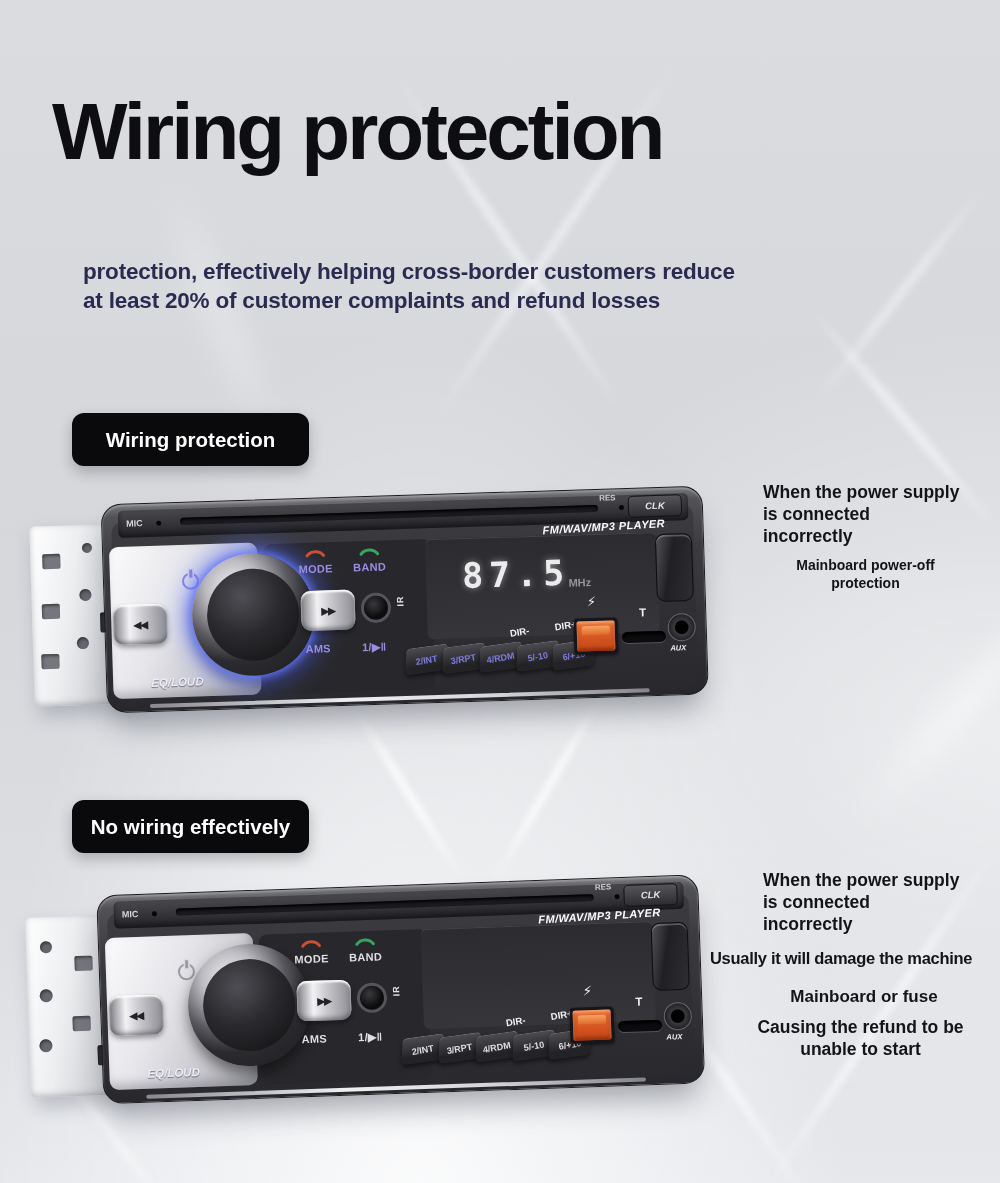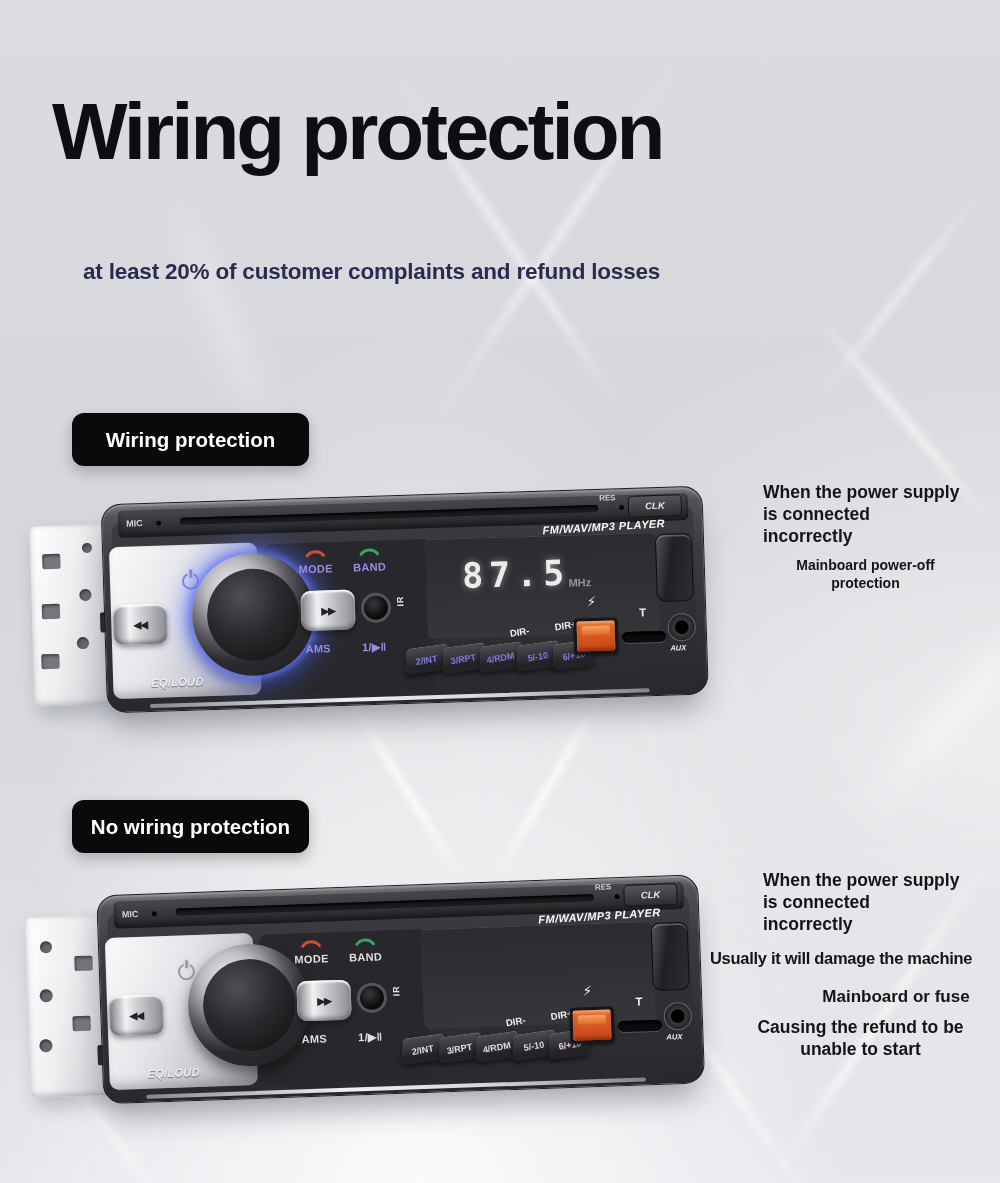--- a/index.html
+++ b/index.html
@@ -126,20 +126,21 @@
 <div class="beam wide" style="left:70px;top:300px;width:300px;height:28px;transform:rotate(68deg);opacity:.3;"></div>
 <div class="beam" style="left:303px;top:789px;width:210px;height:7px;transform:rotate(58deg);opacity:.9;"></div>
 <div class="beam" style="left:435px;top:785px;width:225px;height:7px;transform:rotate(-60deg);opacity:.85;"></div>
 <div class="beam wide" style="left:800px;top:690px;width:330px;height:26px;transform:rotate(-48deg);opacity:.55;"></div>
 <div class="beam" style="left:485px;top:1036px;width:430px;height:8px;transform:rotate(56deg);opacity:.6;"></div>
 <div class="beam" style="left:665px;top:1016px;width:430px;height:8px;transform:rotate(-56deg);opacity:.6;"></div>
 <div class="beam" style="left:-30px;top:1116px;width:260px;height:8px;transform:rotate(52deg);opacity:.45;"></div>
 
 <div class="page-title">Wiring protection</div>
 <div class="intro">
+  <div>protection, effectively helping cross-border customers reduce</div>
   <div>at least 20% of customer complaints and refund losses</div>
 </div>
 
 <div class="badge" style="left:72px;top:413px;">Wiring protection</div>
 
 <div class="note" style="left:763px;top:481px;font-size:17.5px;line-height:22px;">
   <div>When the power supply</div>
   <div>is connected</div>
   <div>incorrectly</div>
 </div>
@@ -226,29 +227,29 @@
         </div>
     <span class="tf-label">T</span>
     <div class="tf-slot"></div>
     <div class="aux-jack"></div>
     <span class="aux-label">AUX</span>
     <div class="release"></div>
     <div class="bottom-strip"></div>
   </div>
 </div>
 
-<div class="badge" style="left:72px;top:800px;">No wiring protection</div>
+<div class="badge" style="left:72px;top:800px;">No wiring effectively</div>
 
 <div class="note" style="left:763px;top:869px;font-size:17.5px;line-height:22px;">
   <div>When the power supply</div>
   <div>is connected</div>
   <div>incorrectly</div>
 </div>
 <div class="note" style="left:710px;top:949px;font-size:16.5px;letter-spacing:-0.3px;">Usually it will damage the machine</div>
-<div class="note" style="left:796px;top:987px;width:200px;text-align:center;font-size:17px;">Mainboard or fuse</div>
+<div class="note" style="left:764px;top:987px;width:200px;text-align:center;font-size:17px;">Mainboard or fuse</div>
 <div class="note" style="left:728px;top:1016px;width:265px;text-align:center;font-size:17.5px;line-height:22px;">
   <div>Causing the refund to be</div>
   <div>unable to start</div>
 </div>
 
 <div class="unit off" style="left:28px;top:880px;transform:rotate(-2deg);">
   <div class="sleeve">
     <i class="ci" style="left:14px;top:24px;width:12px;height:12px;"></i>
     <i class="ci" style="left:12px;top:72px;width:13px;height:13px;"></i>
     <i class="ci" style="left:10px;top:122px;width:13px;height:13px;"></i>

